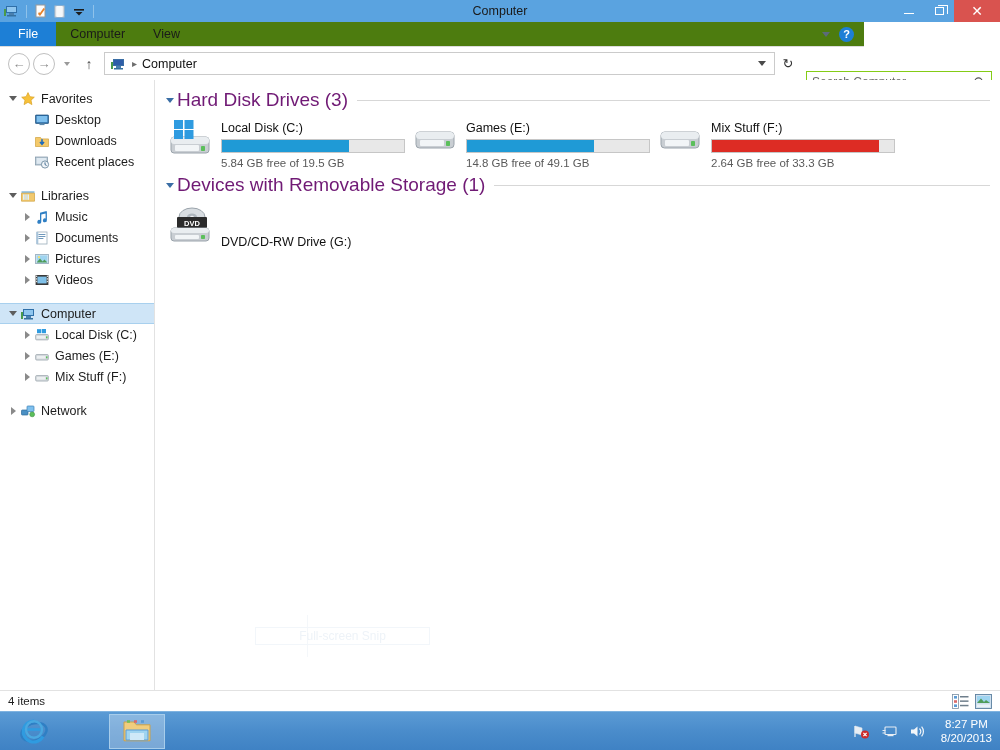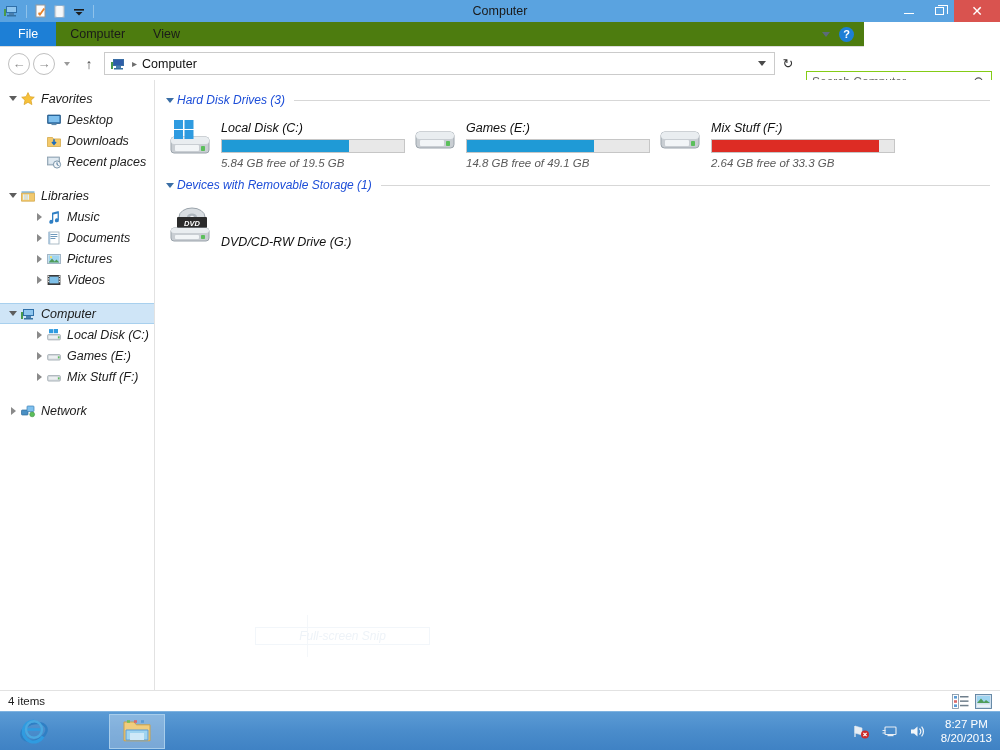--- a/index.html
+++ b/index.html
@@ -107,21 +107,21 @@
   }
   .searchbox input {
     flex: 1; border: none; outline: none; font-size: 12px;
     font-family: "Liberation Sans", sans-serif; color: #555; background: transparent;
   }
   .searchbox input::placeholder { color: #6b6b6b; }
 
   
   .body-area {
     position: absolute; top: 80px; left: 0; width: 1000px; height: 610px;
-    display: flex; background: #fff; font-style: italic;
+    display: flex; background: #fff;
   }
   .sidebar {
     width: 155px; height: 610px; background: #fff;
     border-right: 1px solid #e2e2e2; padding-top: 8px; overflow: hidden;
   }
   .tree-row {
     display: flex; align-items: center; height: 21px; padding-left: 6px;
     font-size: 12.5px; color: #1c1c1c; white-space: nowrap;
   }
   .tree-row.sel { background: #cfe5f7; border-top: 1px solid #a8d0ee; border-bottom: 1px solid #a8d0ee; }
@@ -131,34 +131,34 @@
   .twisty i {
     width: 0; height: 0; border-top: 4px solid transparent;
     border-bottom: 4px solid transparent; border-left: 5px solid #8a8a8a;
   }
   .twisty.open i {
     border-left: 4px solid transparent; border-right: 4px solid transparent;
     border-top: 5px solid #5d5d5d; border-bottom: none;
   }
   .t-ico { width: 16px; height: 16px; margin-right: 5px; flex: none; position: relative; }
   .indent-1 { padding-left: 6px; }
-  .indent-2 { padding-left: 32px; }
+  .indent-2 { padding-left: 20px; }
   .tree-gap { height: 13px; }
 
   
   .content { flex: 1; height: 610px; background: #fff; position: relative; padding: 10px 0 0 8px; }
   .group-head { display: flex; align-items: center; height: 20px; margin: 0 10px 2px 0; }
   .grp-twisty {
     width: 14px; display: flex; align-items: center; justify-content: center;
   }
   .grp-twisty i {
     width: 0; height: 0; border-left: 4px solid transparent;
     border-right: 4px solid transparent; border-top: 5px solid #3a6ea5;
   }
-  .grp-title { font-size: 12px; color: #1d4ed8; white-space: nowrap; }
+  .grp-title { font-size: 19px; color: #701a75; white-space: nowrap; }
   .grp-line { flex: 1; height: 1px; background: #d7d7d7; margin-left: 9px; }
 
   .drive-grid { display: flex; padding: 6px 0 0 4px; }
   .drive-tile { width: 245px; display: flex; align-items: flex-start; }
   .drive-icon { width: 48px; height: 44px; margin-right: 6px; flex: none; position: relative; }
   .drive-info { padding-top: 3px; }
   .drive-name { font-size: 12.5px; color: #111; margin-bottom: 4px; white-space: nowrap; }
   .bar-outer {
     width: 184px; height: 14px; background: #e8e8e8;
     border: 1px solid #c6c6c6; padding: 0; position: relative;

